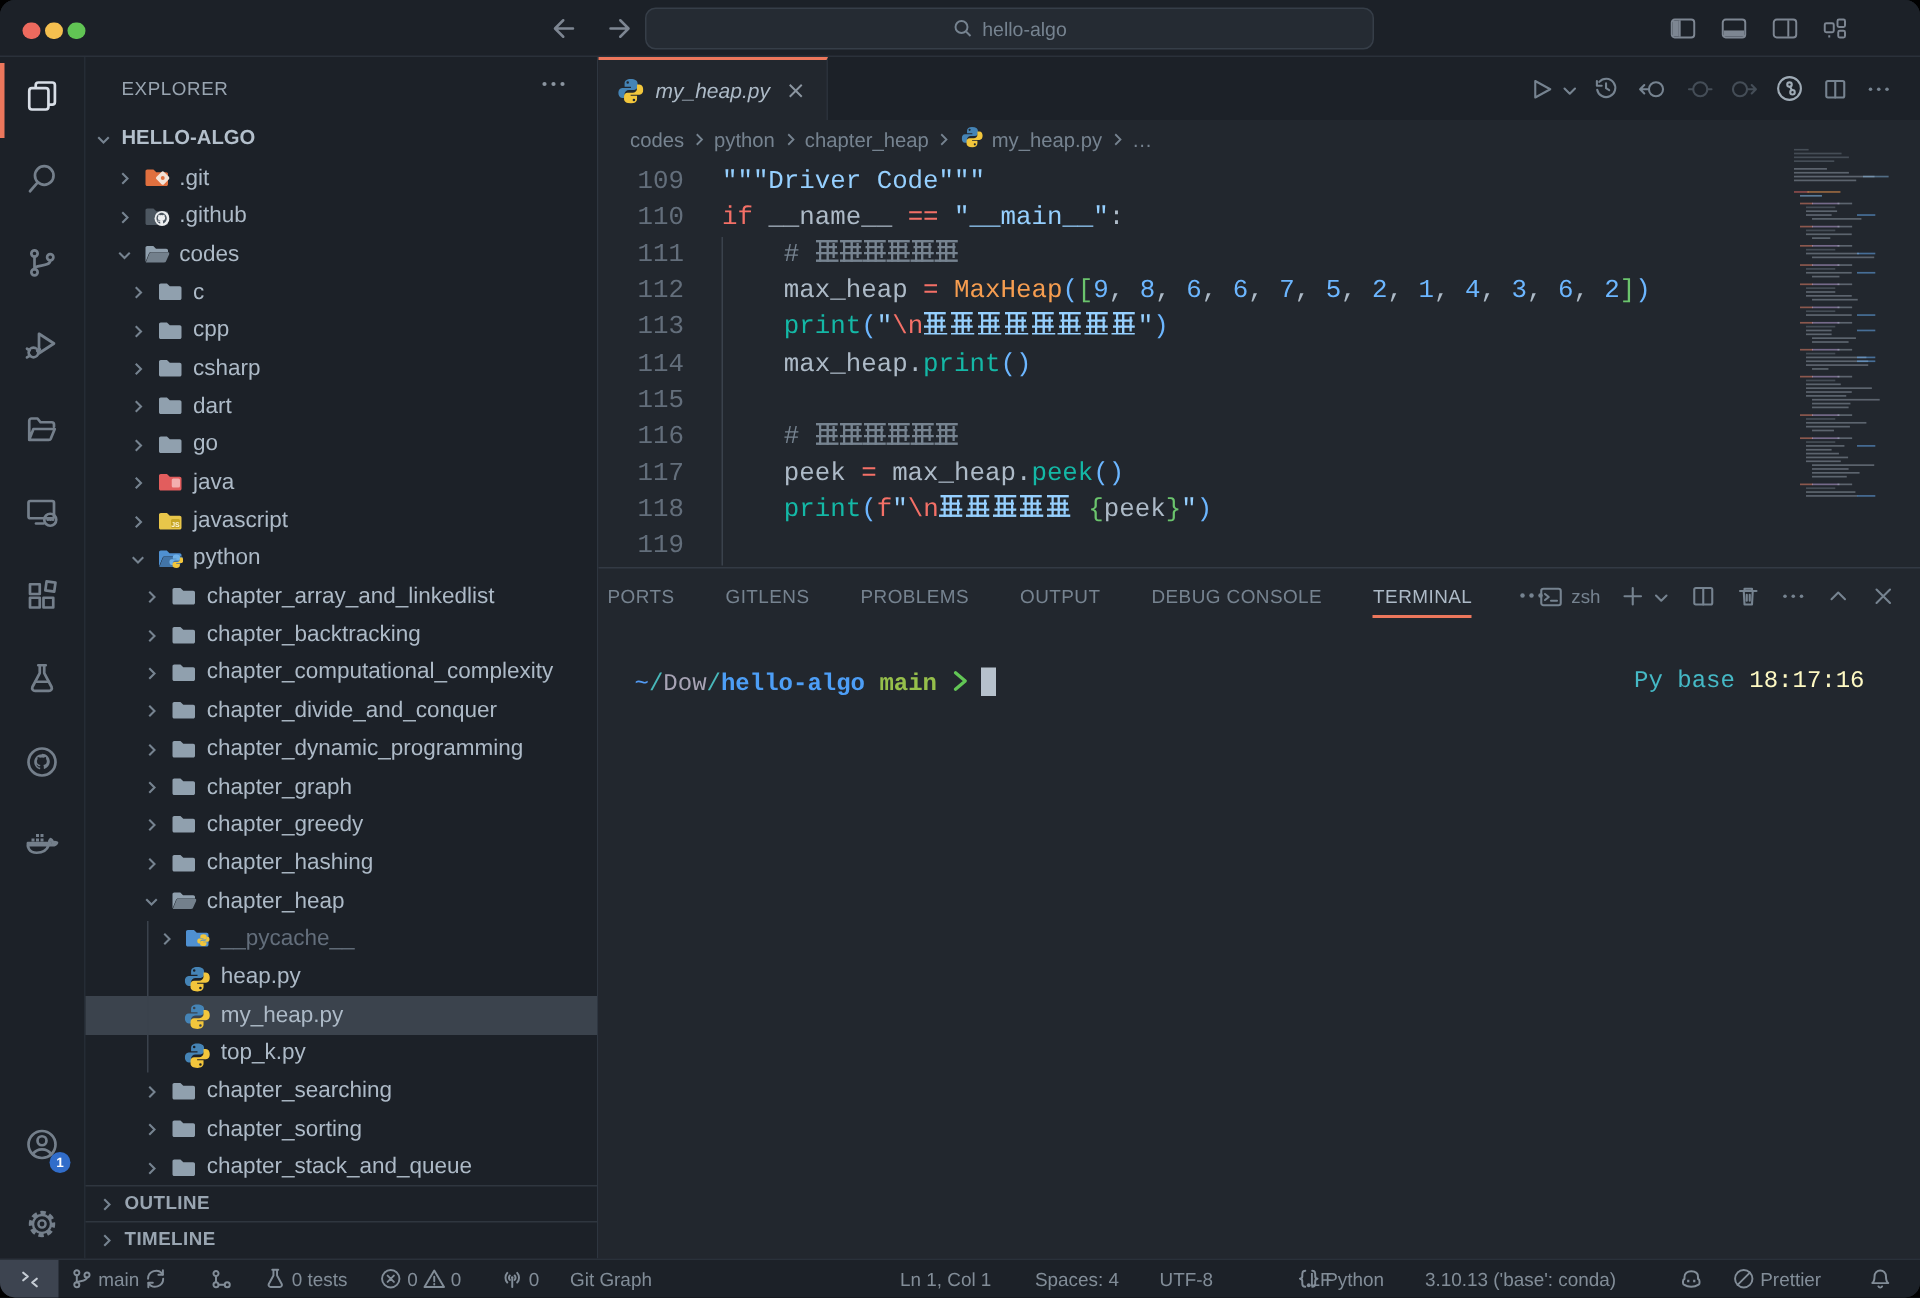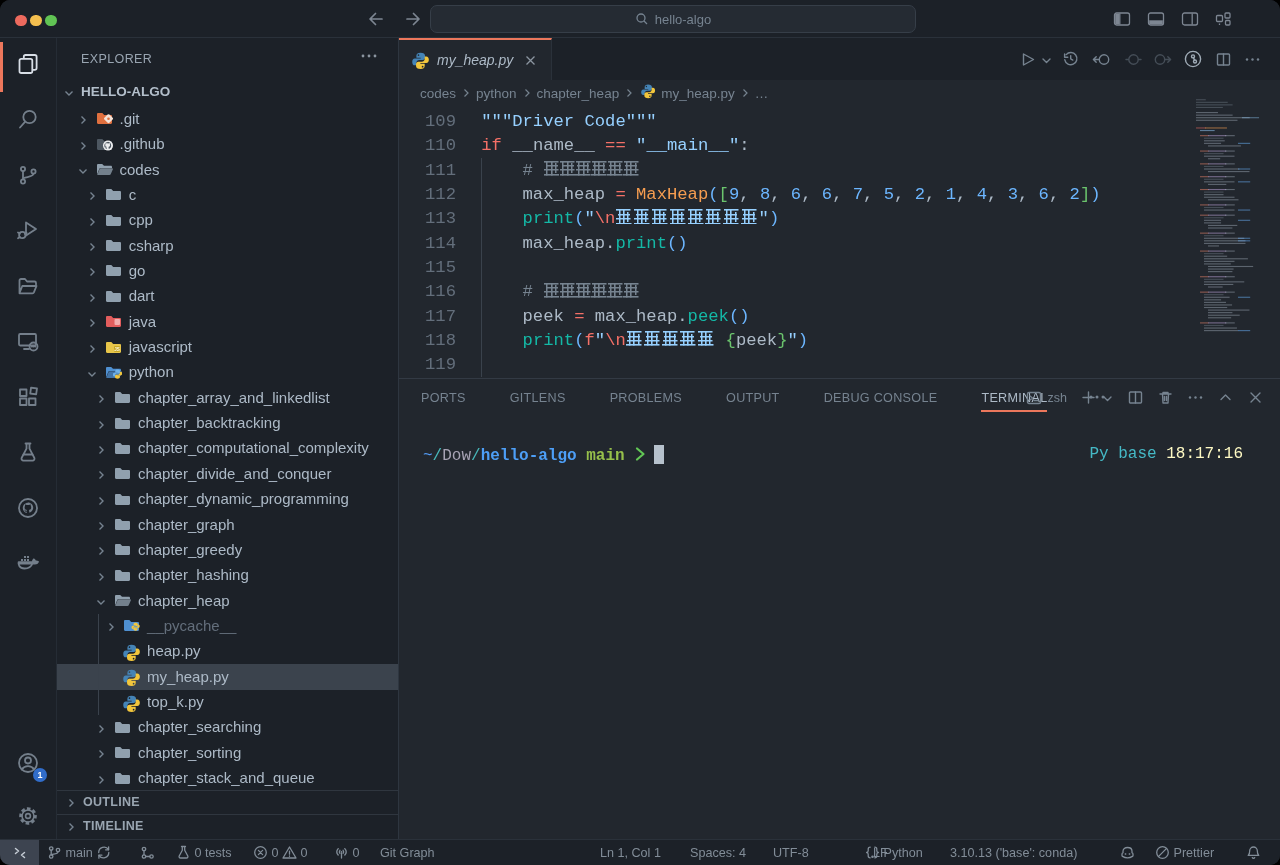--- a/index.html
+++ b/index.html
@@ -52,21 +52,21 @@
  linear-gradient(currentColor,currentColor) 2.5px 4.8px/12px 1.5px,
  linear-gradient(currentColor,currentColor) 1px 9px/14.5px 1.5px,
  linear-gradient(currentColor,currentColor) 0.5px 13.6px/15.5px 1.6px,
  linear-gradient(currentColor,currentColor) 3.2px 0.5px/1.5px 14.5px,
  linear-gradient(currentColor,currentColor) 7.6px 0.5px/1.6px 14.5px,
  linear-gradient(currentColor,currentColor) 12px 2.8px/1.5px 10px;background-repeat:no-repeat}
 .cjc{width:15.9px}
 #indentguide{position:absolute;left:82px;top:120px;width:1px;height:219px;background:#3a424c}
 
 #panel{position:absolute;left:0;top:340px;right:0;bottom:0;background:#22272e;border-top:1px solid #333a44}
-#ptabs{position:absolute;left:22px;top:1px;height:37px;display:flex;align-items:center;gap:44px;font-size:12.6px;color:#768390;letter-spacing:.3px}
+#ptabs{position:absolute;left:6px;top:1px;height:37px;display:flex;align-items:center;gap:34px;font-size:12.6px;color:#768390;letter-spacing:.3px}
 .ptab{position:relative;height:37px;line-height:37px}
 .ptab.act{color:#adbac7}
 .ptab.act:after{content:"";position:absolute;left:0;right:0;bottom:5px;height:2px;background:#ec775c}
 #pacts{position:absolute;right:16px;top:0;height:37px;display:flex;align-items:center;gap:13px;color:#768390;font-size:12.5px}
 #term{position:absolute;left:24px;top:66px;right:24px;font-family:"Liberation Mono",monospace;font-size:16px;white-space:pre}
 
 #status{position:absolute;left:0;bottom:0;width:100%;height:26px;background:#1c2128;border-top:1px solid #2a313a;font-size:12.6px;color:#828d98}
 #status .sic{display:inline-block;vertical-align:-3px}
 .sitem{position:absolute;top:0;height:26px;line-height:26px;white-space:nowrap}
 #remote{position:absolute;left:0;top:0;width:39px;height:26px;background:#3d4450;display:flex;align-items:center;justify-content:center}
@@ -259,32 +259,32 @@
         </div>
         <div class="trow">
           <span class="tchev" style="left:29.2px"><svg class="chev" style="" width="12" height="12" viewBox="0 0 12 12" fill="none">
               <path d="M4.5 2.5 8 6l-3.5 3.5" stroke="#768390" stroke-width="1.4" fill="none"></path>
             </svg></span>
           <span class="ticon" style="left:47.7px">
             <svg class="fic" style="" width="17" height="14" viewBox="0 0 17 14" fill="none">
               <path d="M1 3.2C1 2.5 1.5 2 2.2 2h4.1l1.9 1.9h6.6c.7 0 1.2.5 1.2 1.2v6.7c0 .7-.5 1.2-1.2 1.2H2.2c-.7 0-1.2-.5-1.2-1.2V3.2z" fill="#90a0ae"></path>
             </svg>
           </span>
+          <span class="ttxt" style="left:71.7px">dart</span>
+        </div>
+        <div class="trow">
+          <span class="tchev" style="left:29.2px"><svg class="chev" style="" width="12" height="12" viewBox="0 0 12 12" fill="none">
+              <path d="M4.5 2.5 8 6l-3.5 3.5" stroke="#768390" stroke-width="1.4" fill="none"></path>
+            </svg></span>
+          <span class="ticon" style="left:47.7px">
+            <svg class="fic" style="" width="17" height="14" viewBox="0 0 17 14" fill="none">
+              <path d="M1 3.2C1 2.5 1.5 2 2.2 2h4.1l1.9 1.9h6.6c.7 0 1.2.5 1.2 1.2v6.7c0 .7-.5 1.2-1.2 1.2H2.2c-.7 0-1.2-.5-1.2-1.2V3.2z" fill="#90a0ae"></path>
+            </svg>
+          </span>
           <span class="ttxt" style="left:71.7px">go</span>
-        </div>
-        <div class="trow">
-          <span class="tchev" style="left:29.2px"><svg class="chev" style="" width="12" height="12" viewBox="0 0 12 12" fill="none">
-              <path d="M4.5 2.5 8 6l-3.5 3.5" stroke="#768390" stroke-width="1.4" fill="none"></path>
-            </svg></span>
-          <span class="ticon" style="left:47.7px">
-            <svg class="fic" style="" width="17" height="14" viewBox="0 0 17 14" fill="none">
-              <path d="M1 3.2C1 2.5 1.5 2 2.2 2h4.1l1.9 1.9h6.6c.7 0 1.2.5 1.2 1.2v6.7c0 .7-.5 1.2-1.2 1.2H2.2c-.7 0-1.2-.5-1.2-1.2V3.2z" fill="#90a0ae"></path>
-            </svg>
-          </span>
-          <span class="ttxt" style="left:71.7px">dart</span>
         </div>
         <div class="trow">
           <span class="tchev" style="left:29.2px"><svg class="chev" style="" width="12" height="12" viewBox="0 0 12 12" fill="none">
               <path d="M4.5 2.5 8 6l-3.5 3.5" stroke="#768390" stroke-width="1.4" fill="none"></path>
             </svg></span>
           <span class="ticon" style="left:47.7px">
             <svg class="fic" style="" width="17" height="14" viewBox="0 0 17 14" fill="none">
               <path d="M1 3.2C1 2.5 1.5 2 2.2 2h4.1l1.9 1.9h6.6c.7 0 1.2.5 1.2 1.2v6.7c0 .7-.5 1.2-1.2 1.2H2.2c-.7 0-1.2-.5-1.2-1.2V3.2z" fill="#e25d5d"></path>
               <rect x="9.5" y="5" width="5.5" height="6" rx="1" fill="#f6bcbc" opacity=".85"></rect>
             </svg>

